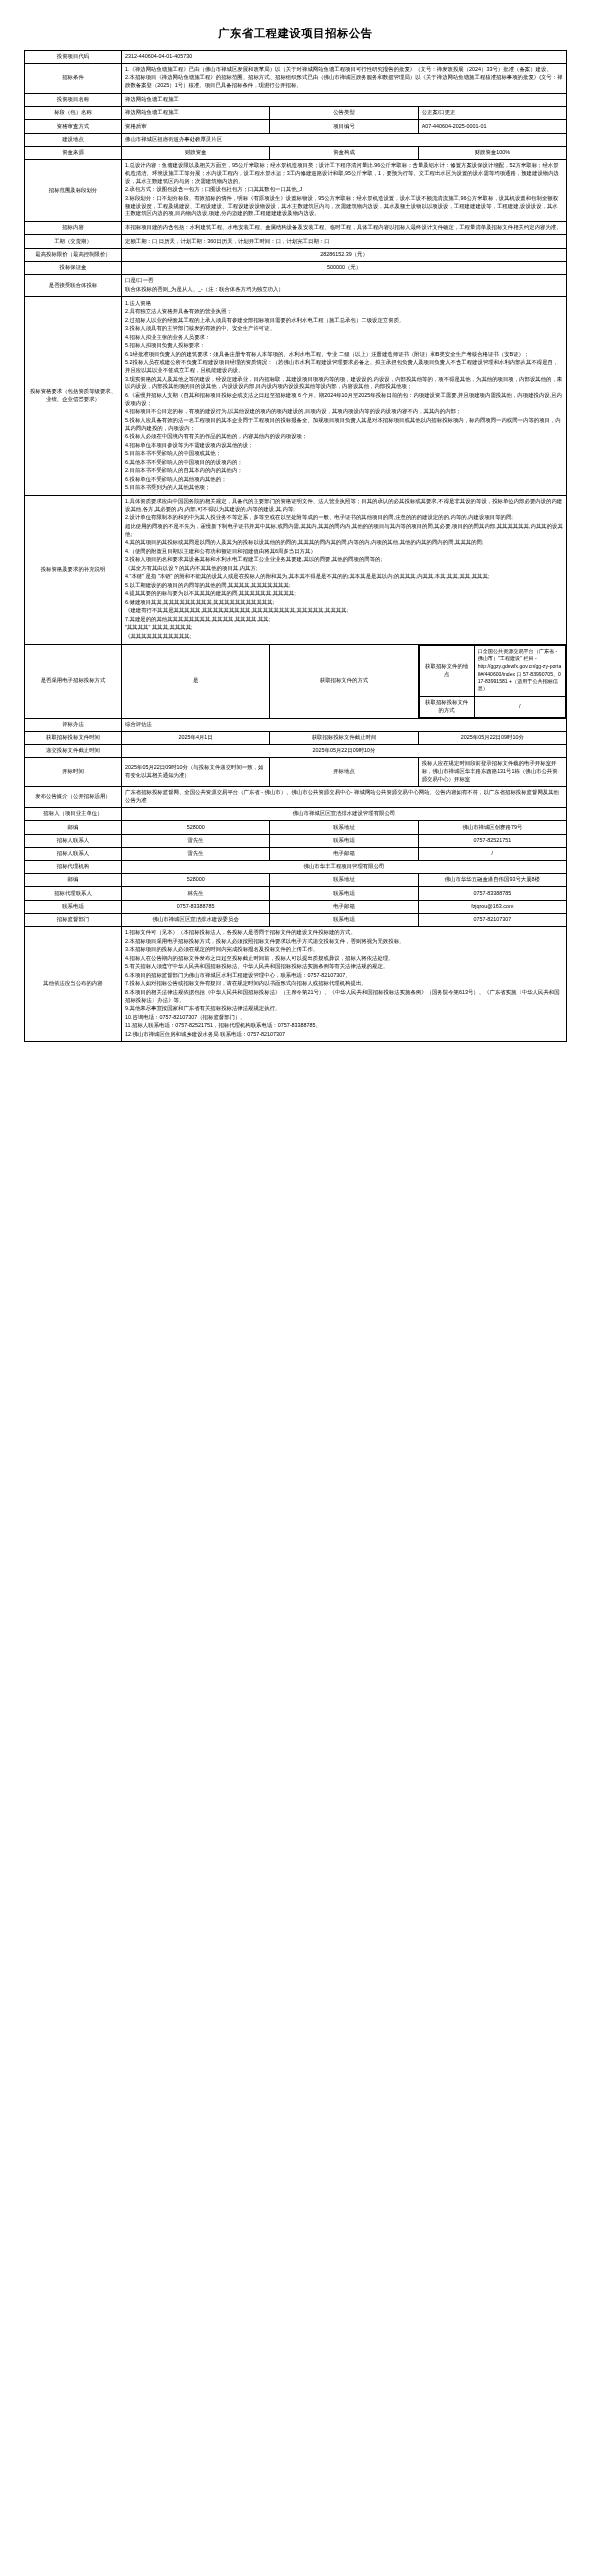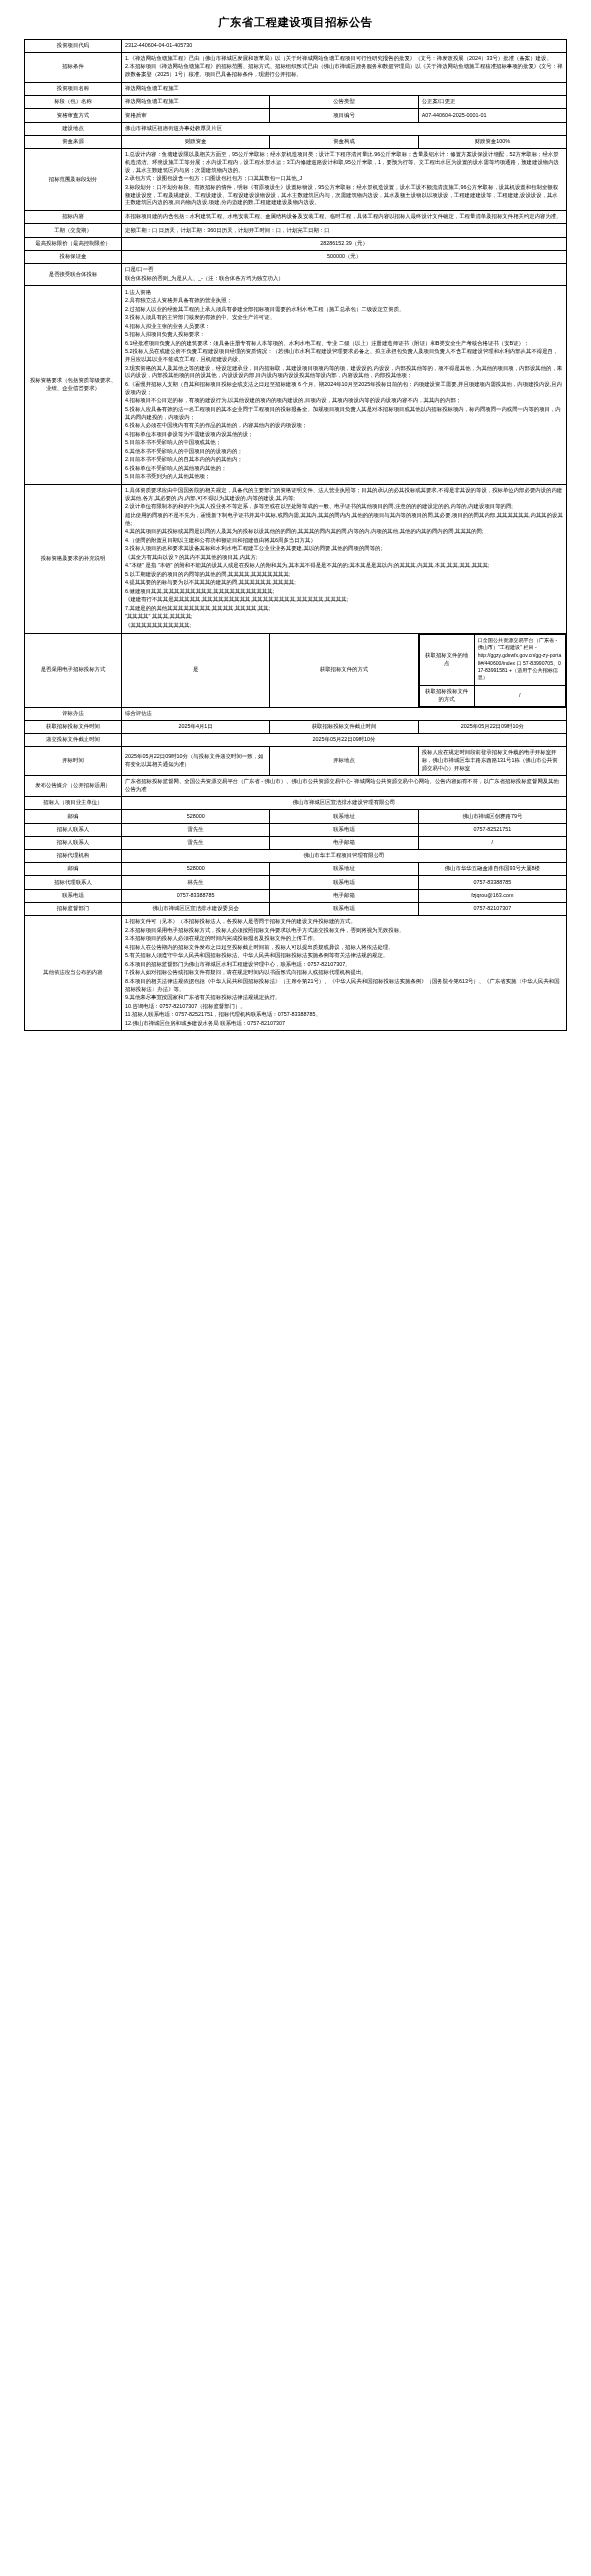--- a/index.html
+++ b/index.html
@@ -1,17 +1,17 @@
 <!DOCTYPE html>
 <html style="font-size:12px"><head>
 <meta charset="utf-8">
 <style>
   html,body{margin:0;padding:0;background:#ffffff;}
   body{font-family:"Liberation Sans","DejaVu Sans",sans-serif;color:#000;}
-  .page{width:561px;margin:1px auto;padding:7.5px 9px 18px 9px;box-sizing:border-box;}
+  .page{width:561px;margin:12px auto;padding:7.5px 9px 18px 9px;box-sizing:border-box;}
   h1.title{font-size:11.2px;font-weight:bold;text-align:center;margin:6px 0 9px 0;letter-spacing:0.7px;}
   table.main{width:100%;border-collapse:collapse;table-layout:fixed;}
   table.main td{border:0.7px solid #000;padding:2.2px 3px;font-size:5.4px;line-height:1.45;vertical-align:middle;word-break:break-all;}
   td.lbl{width:90px;text-align:center;background:#ffffff;font-size:5.5px;}
   td.val{font-size:5.4px;}
   td.val.center{text-align:center;}
   .p{margin:0 0 0.7px 0;}
   table.inner{width:100%;border-collapse:collapse;table-layout:fixed;}
   table.inner td{border:0.7px solid #000;padding:2.2px 3px;font-size:5.4px;vertical-align:middle;}
   .small{font-size:5.1px;}

